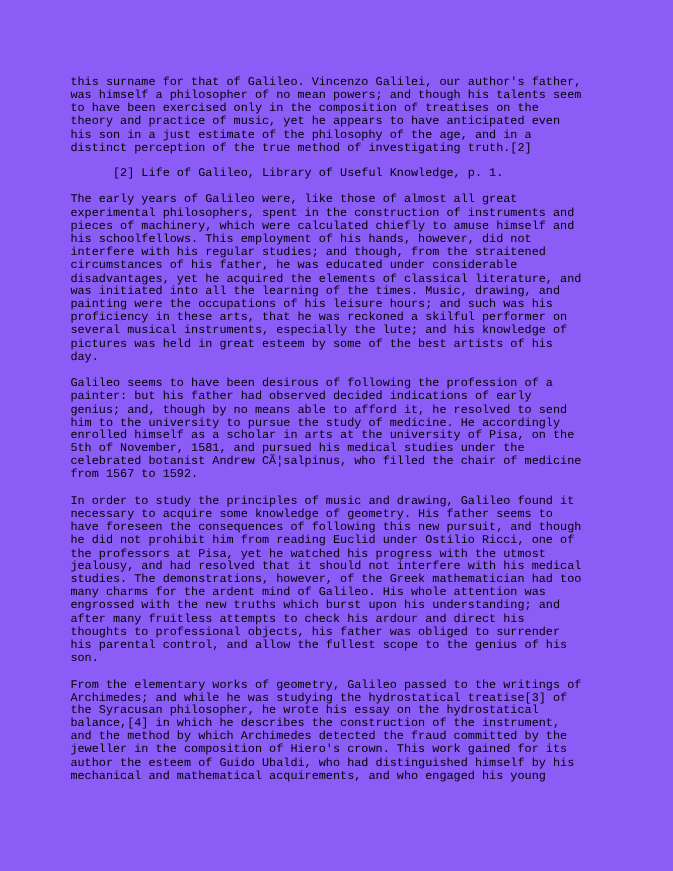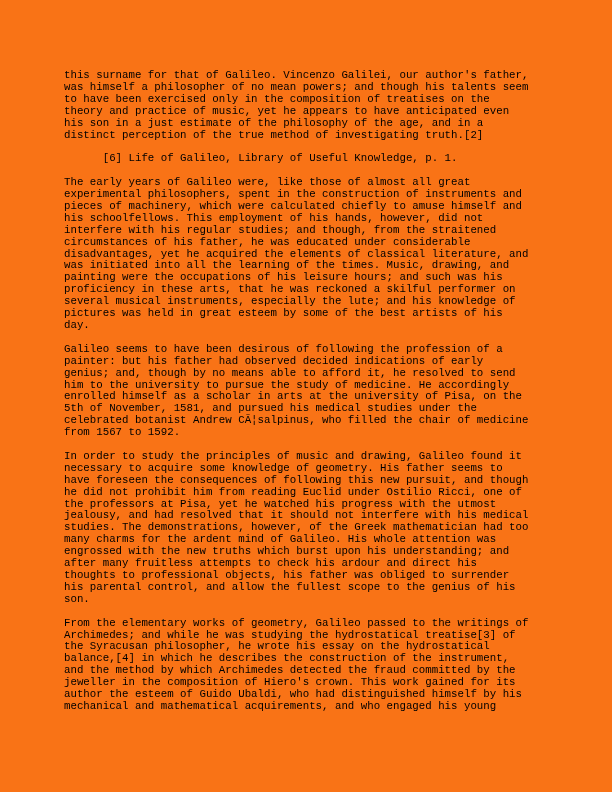--- a/index.html
+++ b/index.html
@@ -4,21 +4,21 @@
 <style>
   html, body {
     margin: 0;
     padding: 0;
     background: #ffffff;
   }
   .page {
     position: relative;
     width: 612px;
     height: 792px;
-    background: #f97316;
+    background: #8b5cf6;
     overflow: hidden;
   }
   .text-block {
     position: absolute;
     left: 64px;
     top: 70px;
     width: 480px;
     font-family: "Liberation Mono", "DejaVu Sans Mono", monospace;
     font-size: 10.75px;
     line-height: 11.9px;
@@ -40,21 +40,21 @@
 <body>
 
 <div class="page">
   <div class="text-block">
     <pre class="para">this surname for that of Galileo. Vincenzo Galilei, our author's father,
 was himself a philosopher of no mean powers; and though his talents seem
 to have been exercised only in the composition of treatises on the
 theory and practice of music, yet he appears to have anticipated even
 his son in a just estimate of the philosophy of the age, and in a
 distinct perception of the true method of investigating truth.[2]</pre>
-    <pre class="para">      [6] Life of Galileo, Library of Useful Knowledge, p. 1.</pre>
+    <pre class="para">      [2] Life of Galileo, Library of Useful Knowledge, p. 1.</pre>
     <pre class="para">The early years of Galileo were, like those of almost all great
 experimental philosophers, spent in the construction of instruments and
 pieces of machinery, which were calculated chiefly to amuse himself and
 his schoolfellows. This employment of his hands, however, did not
 interfere with his regular studies; and though, from the straitened
 circumstances of his father, he was educated under considerable
 disadvantages, yet he acquired the elements of classical literature, and
 was initiated into all the learning of the times. Music, drawing, and
 painting were the occupations of his leisure hours; and such was his
 proficiency in these arts, that he was reckoned a skilful performer on

